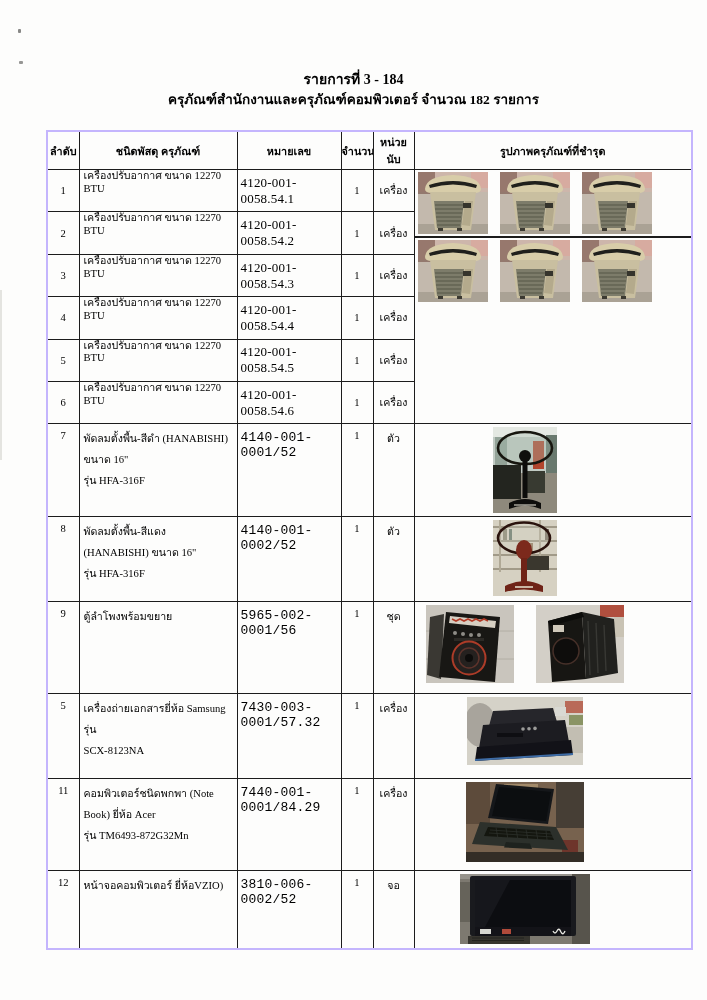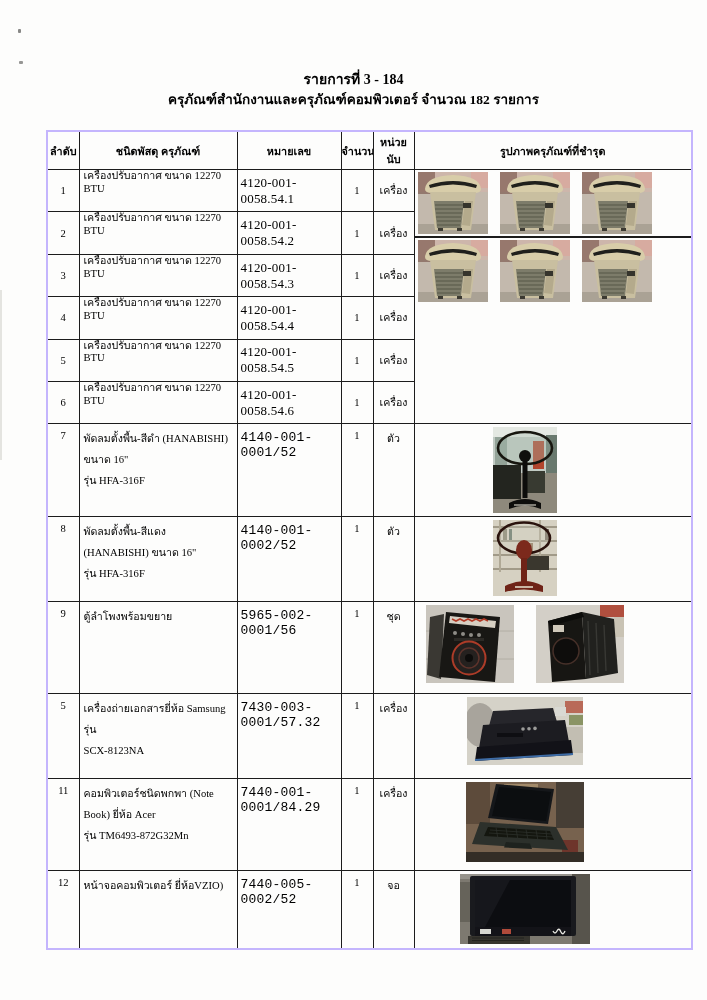--- a/index.html
+++ b/index.html
@@ -358,21 +358,21 @@
               <use href="#ph-lap"></use>
             </svg>
         </td>
       </tr>
 
       <tr class="h78 tall">
         <td class="no">12</td>
         <td class="item">
           <div>หน้าจอคอมพิวเตอร์ ยี่ห้อVZIO)</div>
         </td>
-        <td class="serial">7440-005-0002/52</td>
+        <td class="serial">3810-006-0002/52</td>
         <td class="qty">1</td>
         <td class="unit">จอ</td>
         <td class="photo-cell">
           <svg width="130" height="70">
               <use href="#ph-mon"></use>
             </svg>
         </td>
       </tr>
     </tbody>
   </table>

